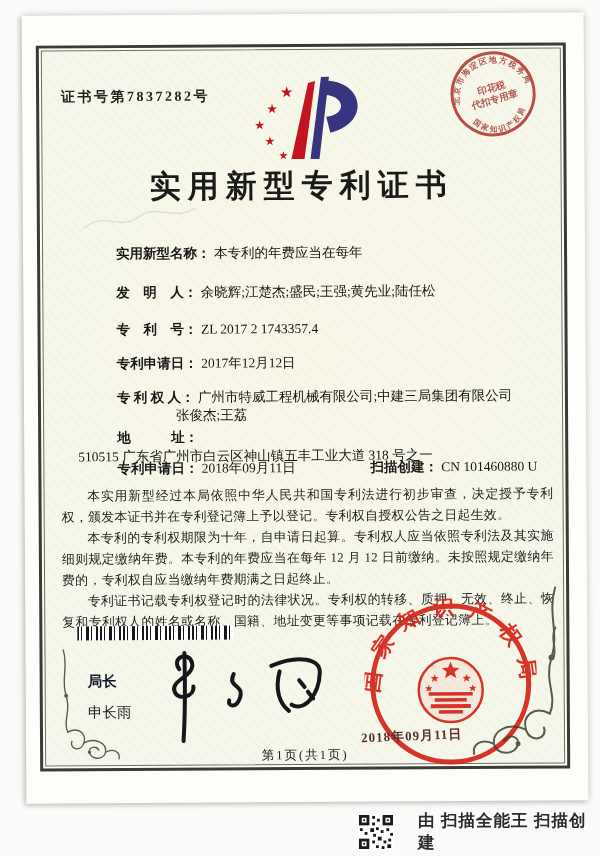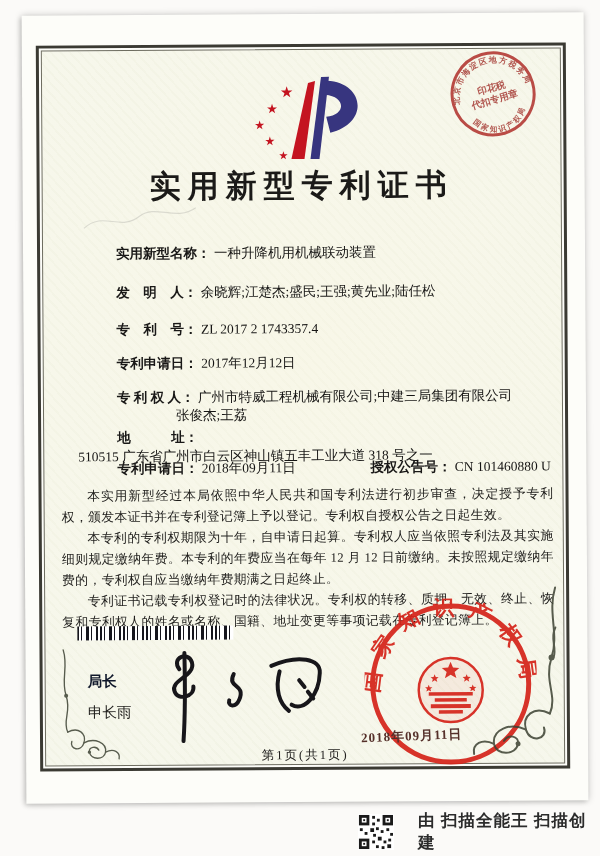--- a/index.html
+++ b/index.html
@@ -71,20 +71,21 @@
   .qr { width:38px; height:38px; }
 </style>
 </head>
 <body>
 
 <div class="scan">
   <div class="paper">
     <div class="frame">
       <div class="frame-inner"></div>
 
+      <div class="cert-no">证书号第7837282号</div>
 
       <svg class="tax-stamp" viewBox="0 0 92 92">
         <circle cx="46" cy="46" r="41" fill="none" stroke="#b23530" stroke-width="3"></circle>
         <defs>
           <path id="taxTop" d="M 12,58 A 35,35 0 1 1 80,58"></path>
           <path id="taxBot" d="M 17,64 A 31,31 0 0 0 75,64"></path>
         </defs>
         <text font-size="8" fill="#a8403a" font-weight="bold" letter-spacing="1.5">
           <textPath href="#taxTop" startOffset="50%" text-anchor="middle">北京市海淀区地方税务局</textPath>
         </text>
@@ -107,21 +108,21 @@
       </svg>
 
       <h1 class="title">实用新型专利证书</h1>
 
       <svg class="scribble" viewBox="0 0 120 40">
         <path d="M4,30 C24,12 40,34 60,18 C76,6 96,24 116,10" fill="none" stroke="#9a9a96" stroke-width="1.2"></path>
       </svg>
 
       <div class="row" style="top:197px">
         <span class="lbl">实用新型名称：</span>
-        <span class="val">一种升降机用机械联动装置</span>
+        <span class="val">本专利的年费应当在每年</span>
       </div>
       <div class="row" style="top:236px">
         <span class="lbl">发　明　人：</span>
         <span class="val">余晓辉;江楚杰;盛民;王强;黄先业;陆任松</span>
       </div>
       <div class="row" style="top:273px">
         <span class="lbl">专　利　号：</span>
         <span class="val">ZL 2017 2 1743357.4</span>
       </div>
       <div class="row" style="top:307px">
@@ -136,21 +137,21 @@
       <div class="row" style="top:381px">
         <span class="lbl">地　　　址：</span>
         <span class="val addr-val">510515 广东省广州市白云区神山镇五丰工业大道 318 号之一</span>
       </div>
       <div class="row row-grant" style="top:412px">
         <span class="grant-left">
           <span class="lbl">专利申请日：</span>
           <span class="val">2018年09月11日</span>
         </span>
         <span>
-          <span class="lbl">授权公告号：</span>
+          <span class="lbl">扫描创建：</span>
           <span class="val">CN 101460880 U</span>
         </span>
       </div>
 
       <div class="paras">
         <p>本实用新型经过本局依照中华人民共和国专利法进行初步审查，决定授予专利权，颁发本证书并在专利登记簿上予以登记。专利权自授权公告之日起生效。</p>
         <p>本专利的专利权期限为十年，自申请日起算。专利权人应当依照专利法及其实施细则规定缴纳年费。本专利的年费应当在每年 12 月 12 日前缴纳。未按照规定缴纳年费的，专利权自应当缴纳年费期满之日起终止。</p>
         <p>专利证书记载专利权登记时的法律状况。专利权的转移、质押、无效、终止、恢复和专利权人的姓名或名称、国籍、地址变更等事项记载在专利登记簿上。</p>
       </div>
 

